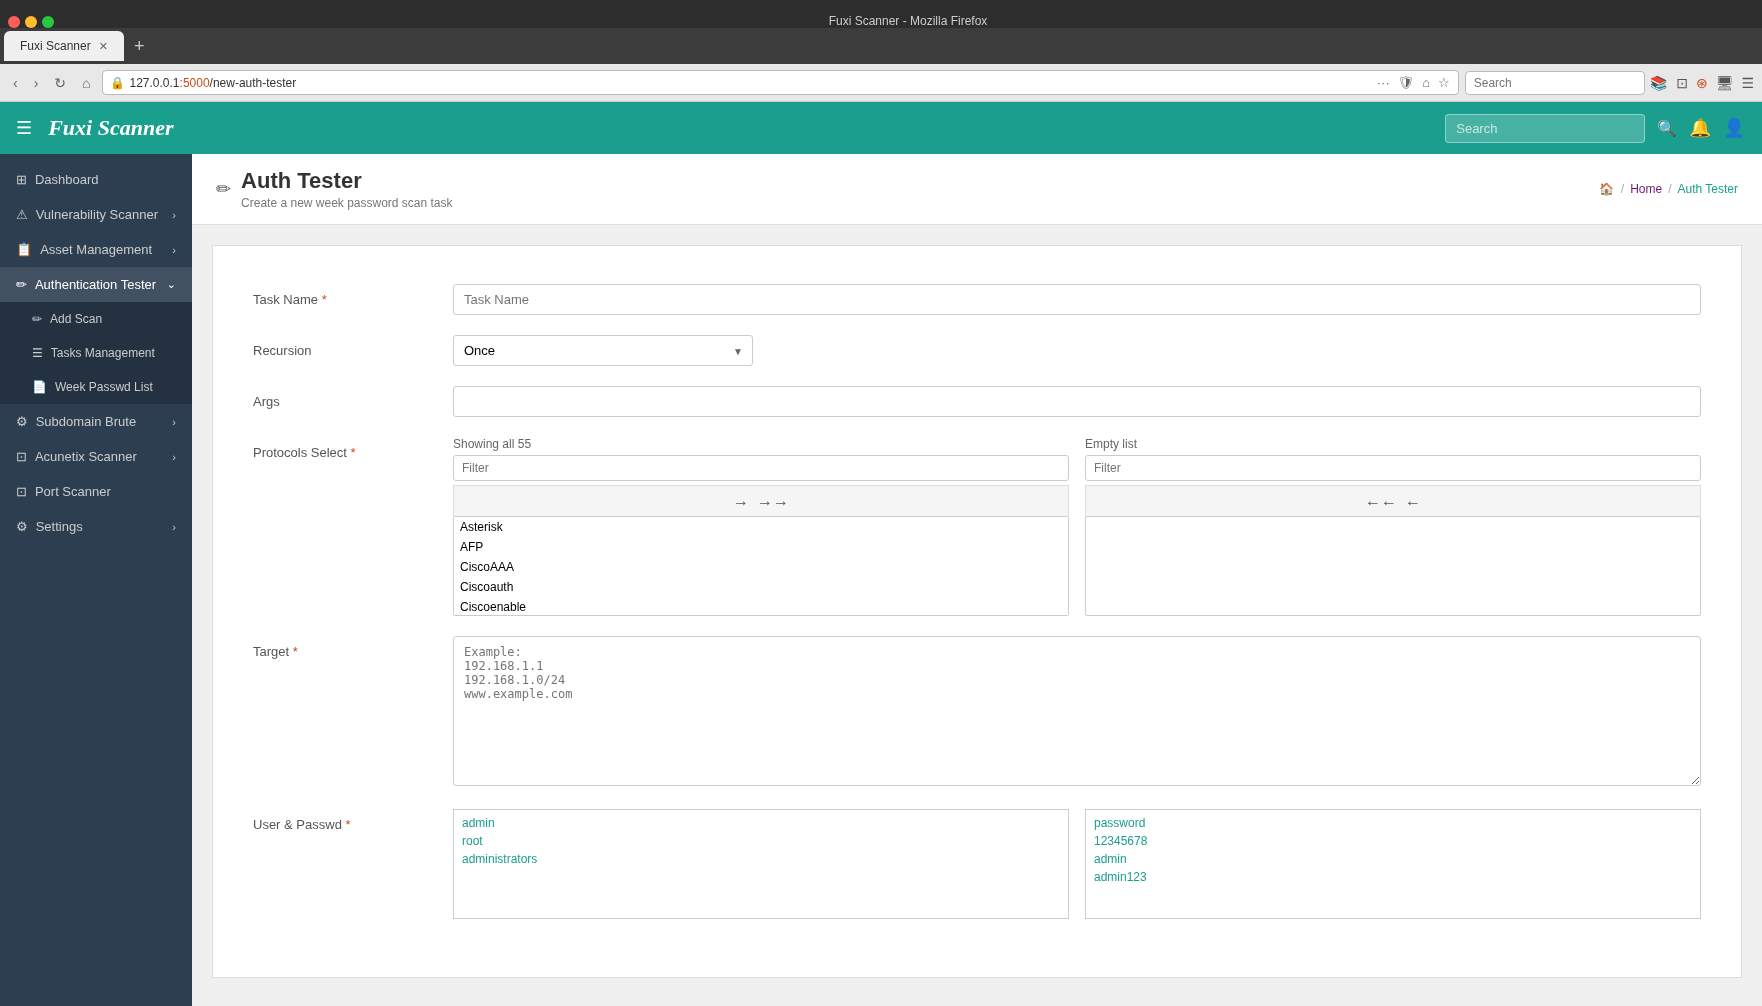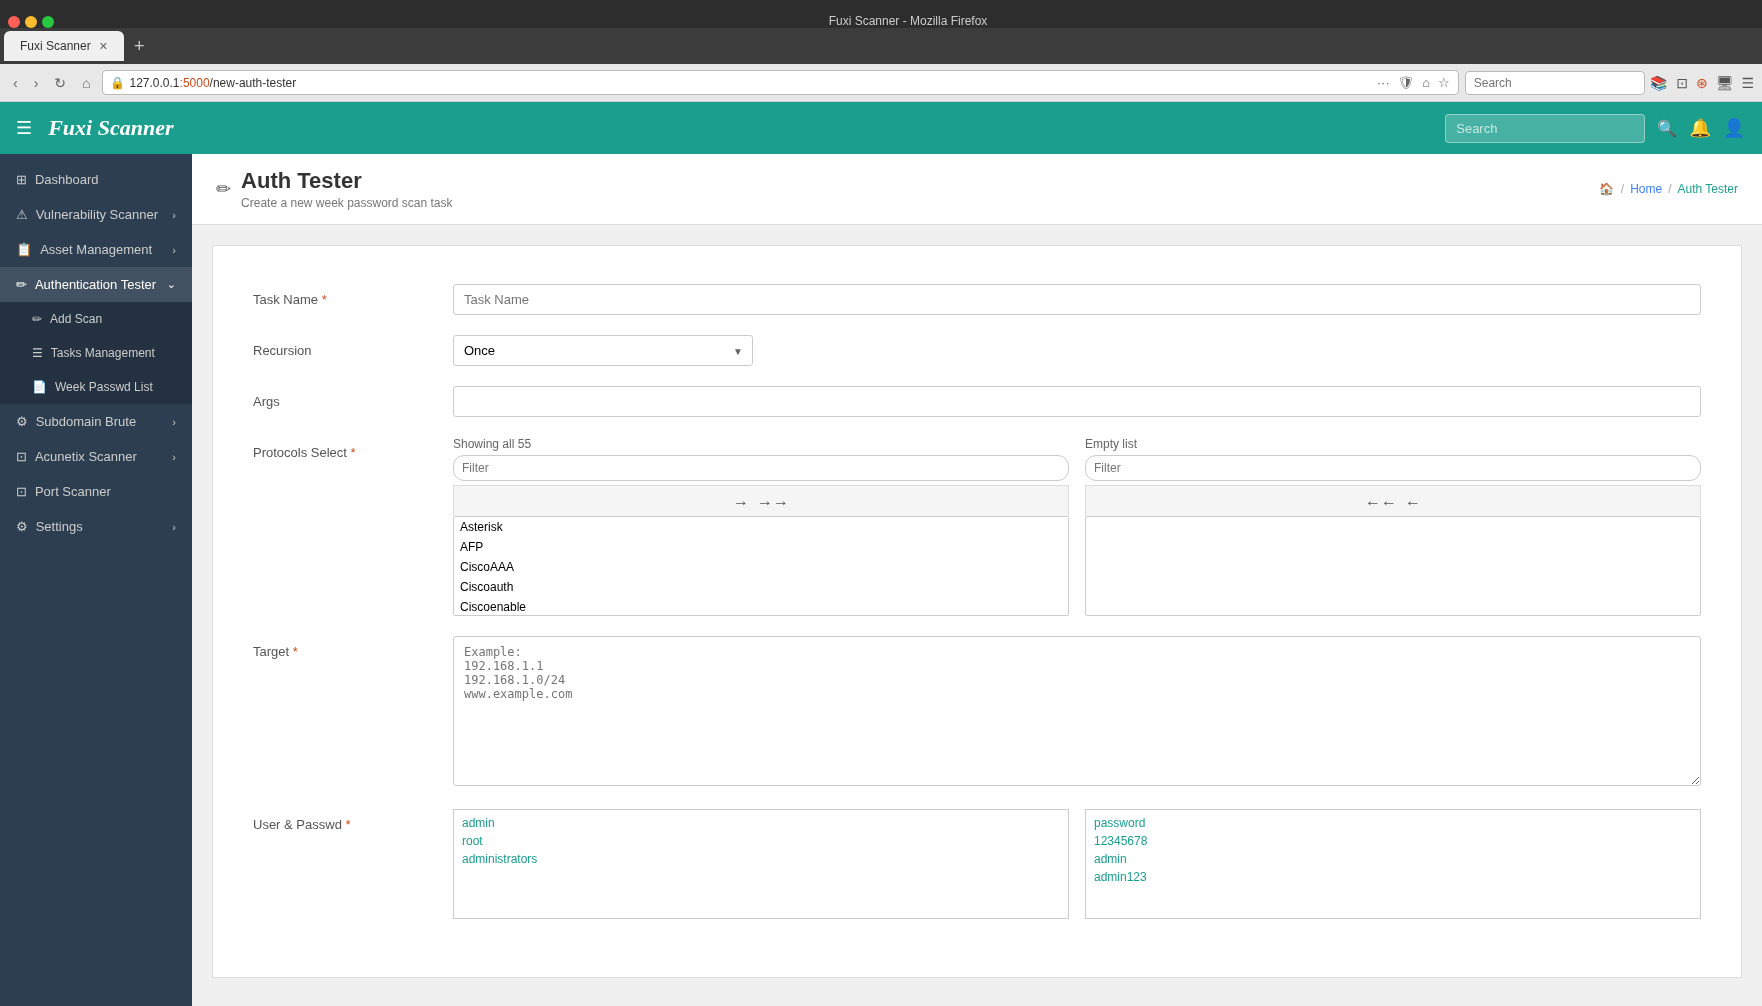--- a/index.html
+++ b/index.html
@@ -151,21 +151,21 @@
       border-bottom: 1px solid #ddd;
       display: flex;
       align-items: center;
       justify-content: space-between;
     }
     .page-title-area { display: flex; align-items: center; gap: 10px; }
     .page-icon { color: #555; font-size: 18px; }
     .page-title { font-size: 22px; font-weight: 600; color: #333; }
     .page-subtitle { font-size: 12px; color: #777; margin-top: 2px; }
     .breadcrumb { font-size: 12px; color: #777; display: flex; align-items: center; gap: 6px; }
-    .breadcrumb a { color: #3b82f6; text-decoration: none; }
+    .breadcrumb a { color: #701a75; text-decoration: none; }
     .breadcrumb-sep { color: #aaa; }
     .breadcrumb-current { color: #1a9e8e; }
 
     
     .form-container {
       background: white;
       margin: 20px;
       padding: 38px 40px;
       border: 1px solid #ddd;
     }
@@ -223,21 +223,21 @@
     }
 
     
     .dual-list { display: flex; gap: 16px; flex: 1; }
     .dual-list-panel { flex: 1; }
     .dual-list-header { font-size: 12px; color: #666; margin-bottom: 4px; }
     .dual-list-filter {
       width: 100%;
       padding: 5px 8px;
       border: 1px solid #ccc;
-      border-radius: 11px;
+      border-radius: 3px;
       font-size: 12px;
       margin-bottom: 4px;
     }
     .dual-list-arrows {
       display: flex;
       justify-content: center;
       align-items: center;
       gap: 8px;
       background: #f5f5f5;
       border: 1px solid #ddd;

